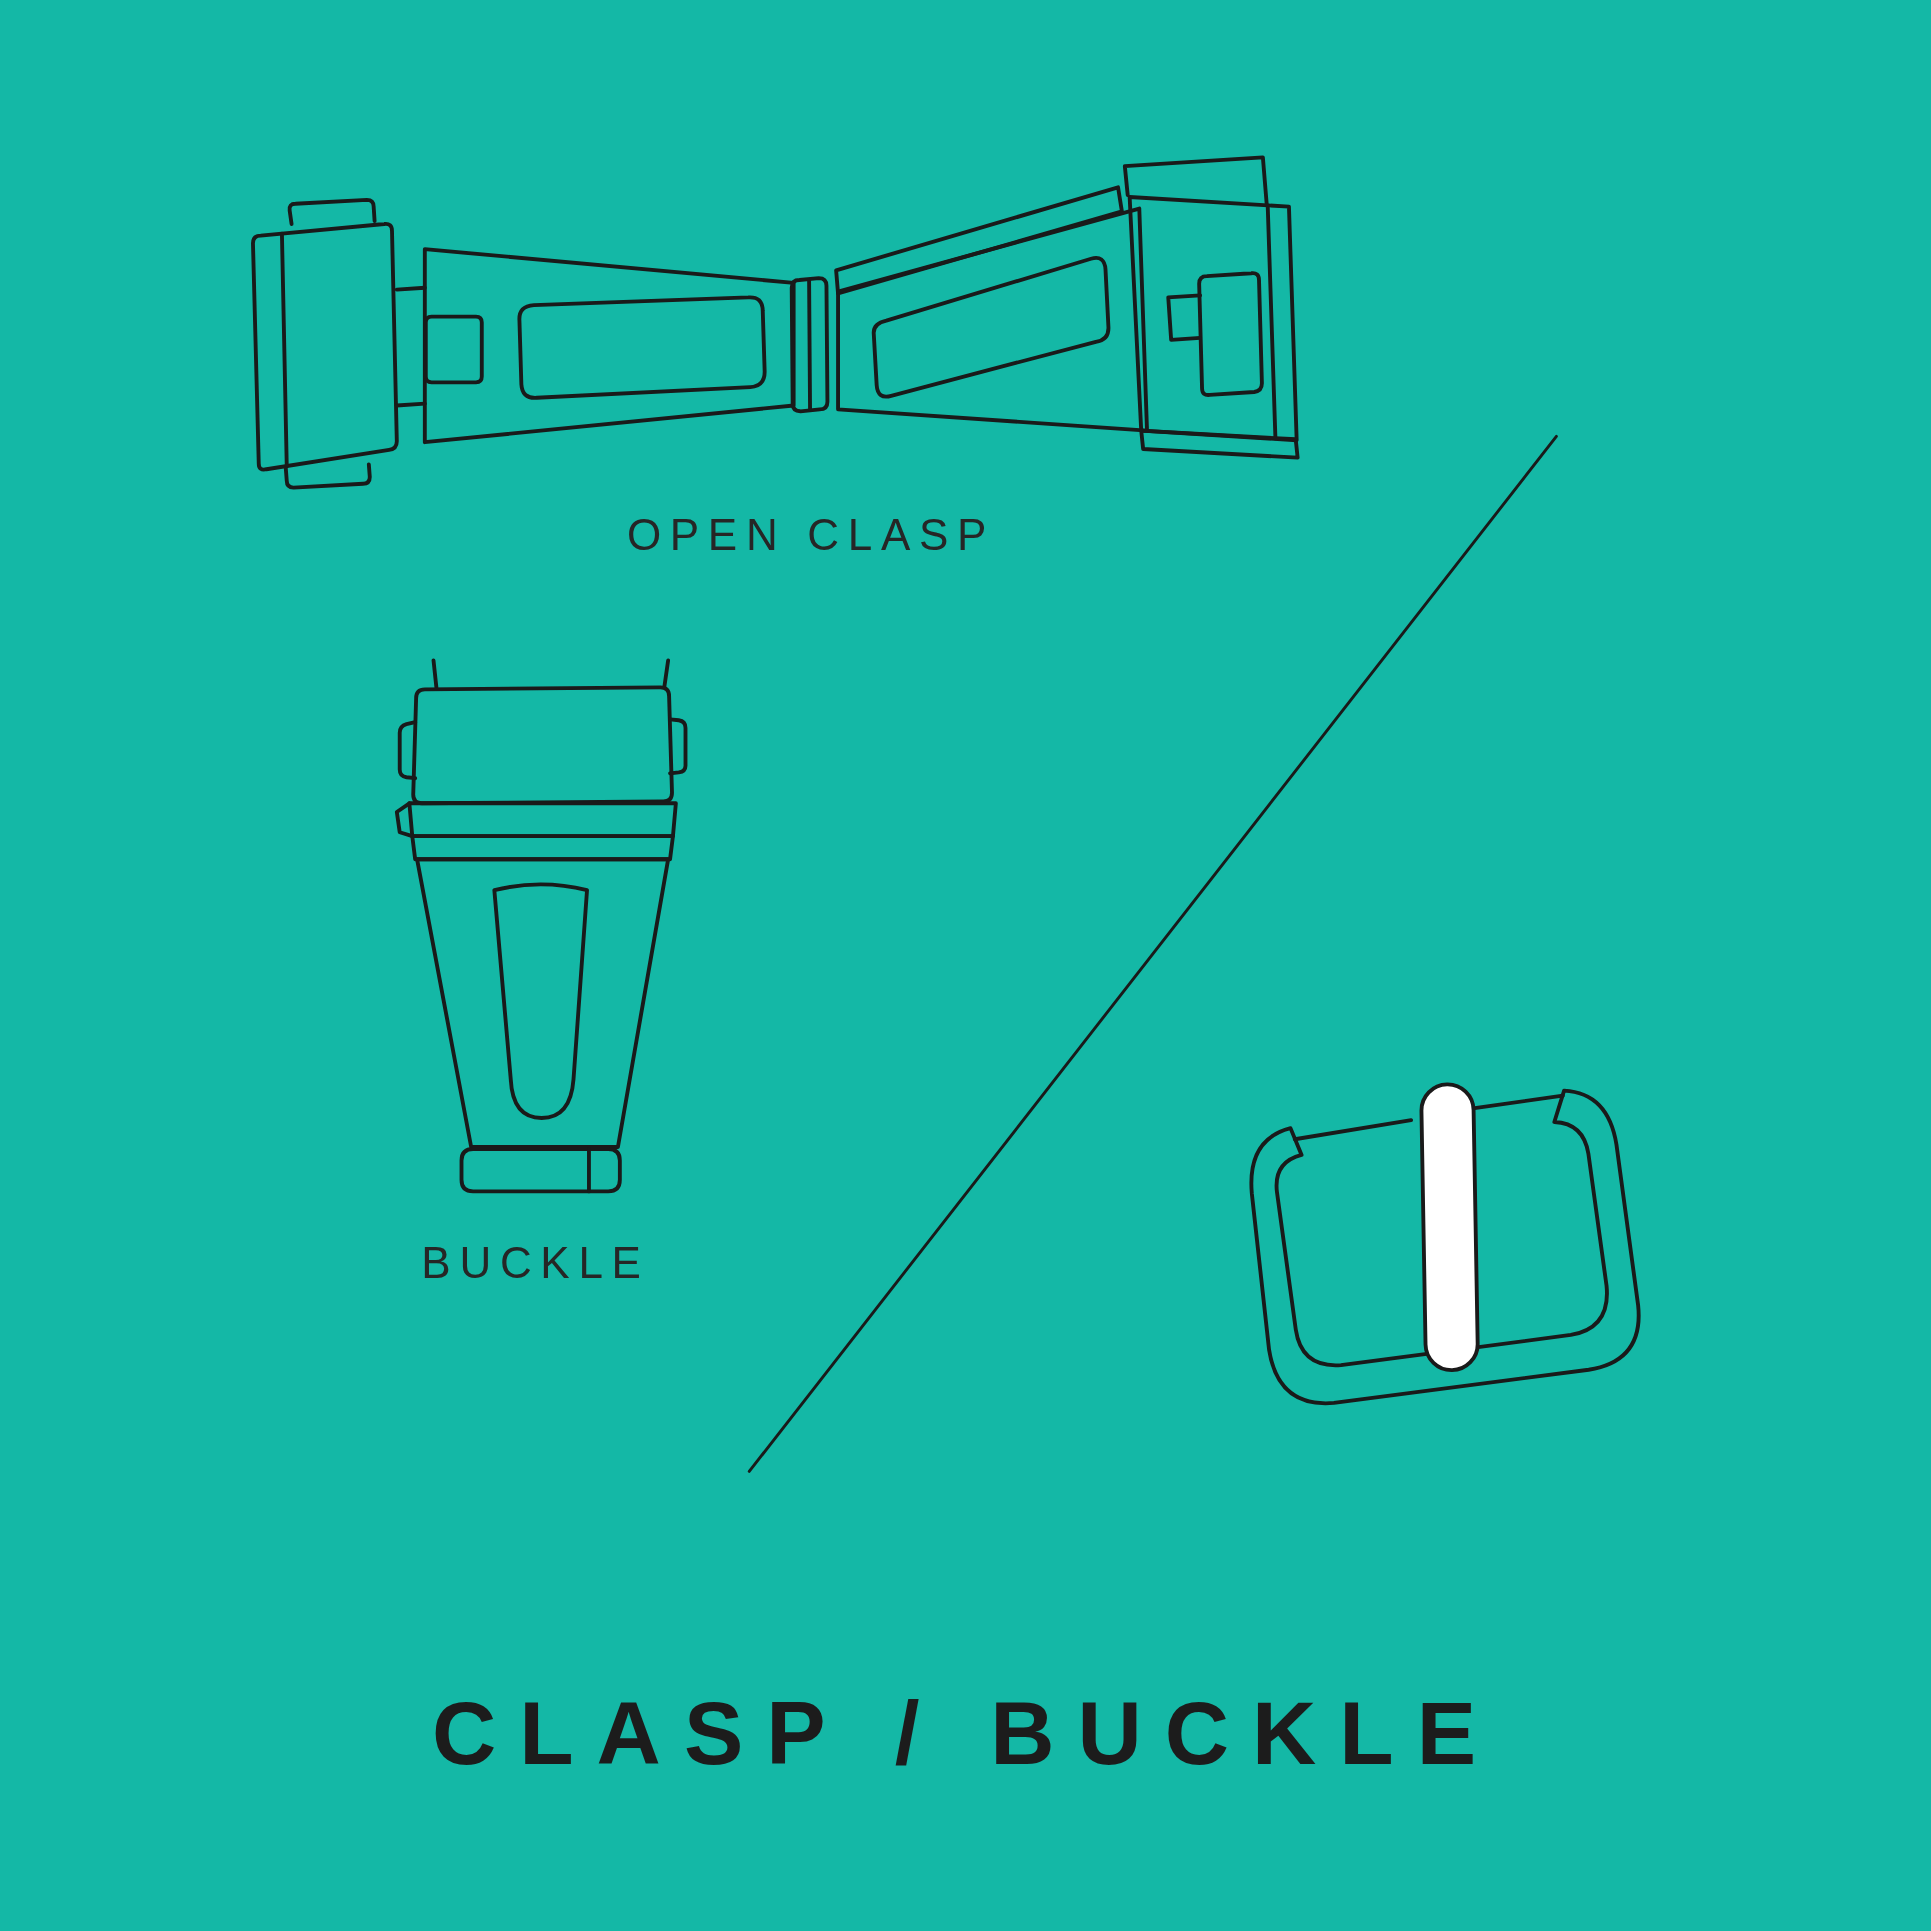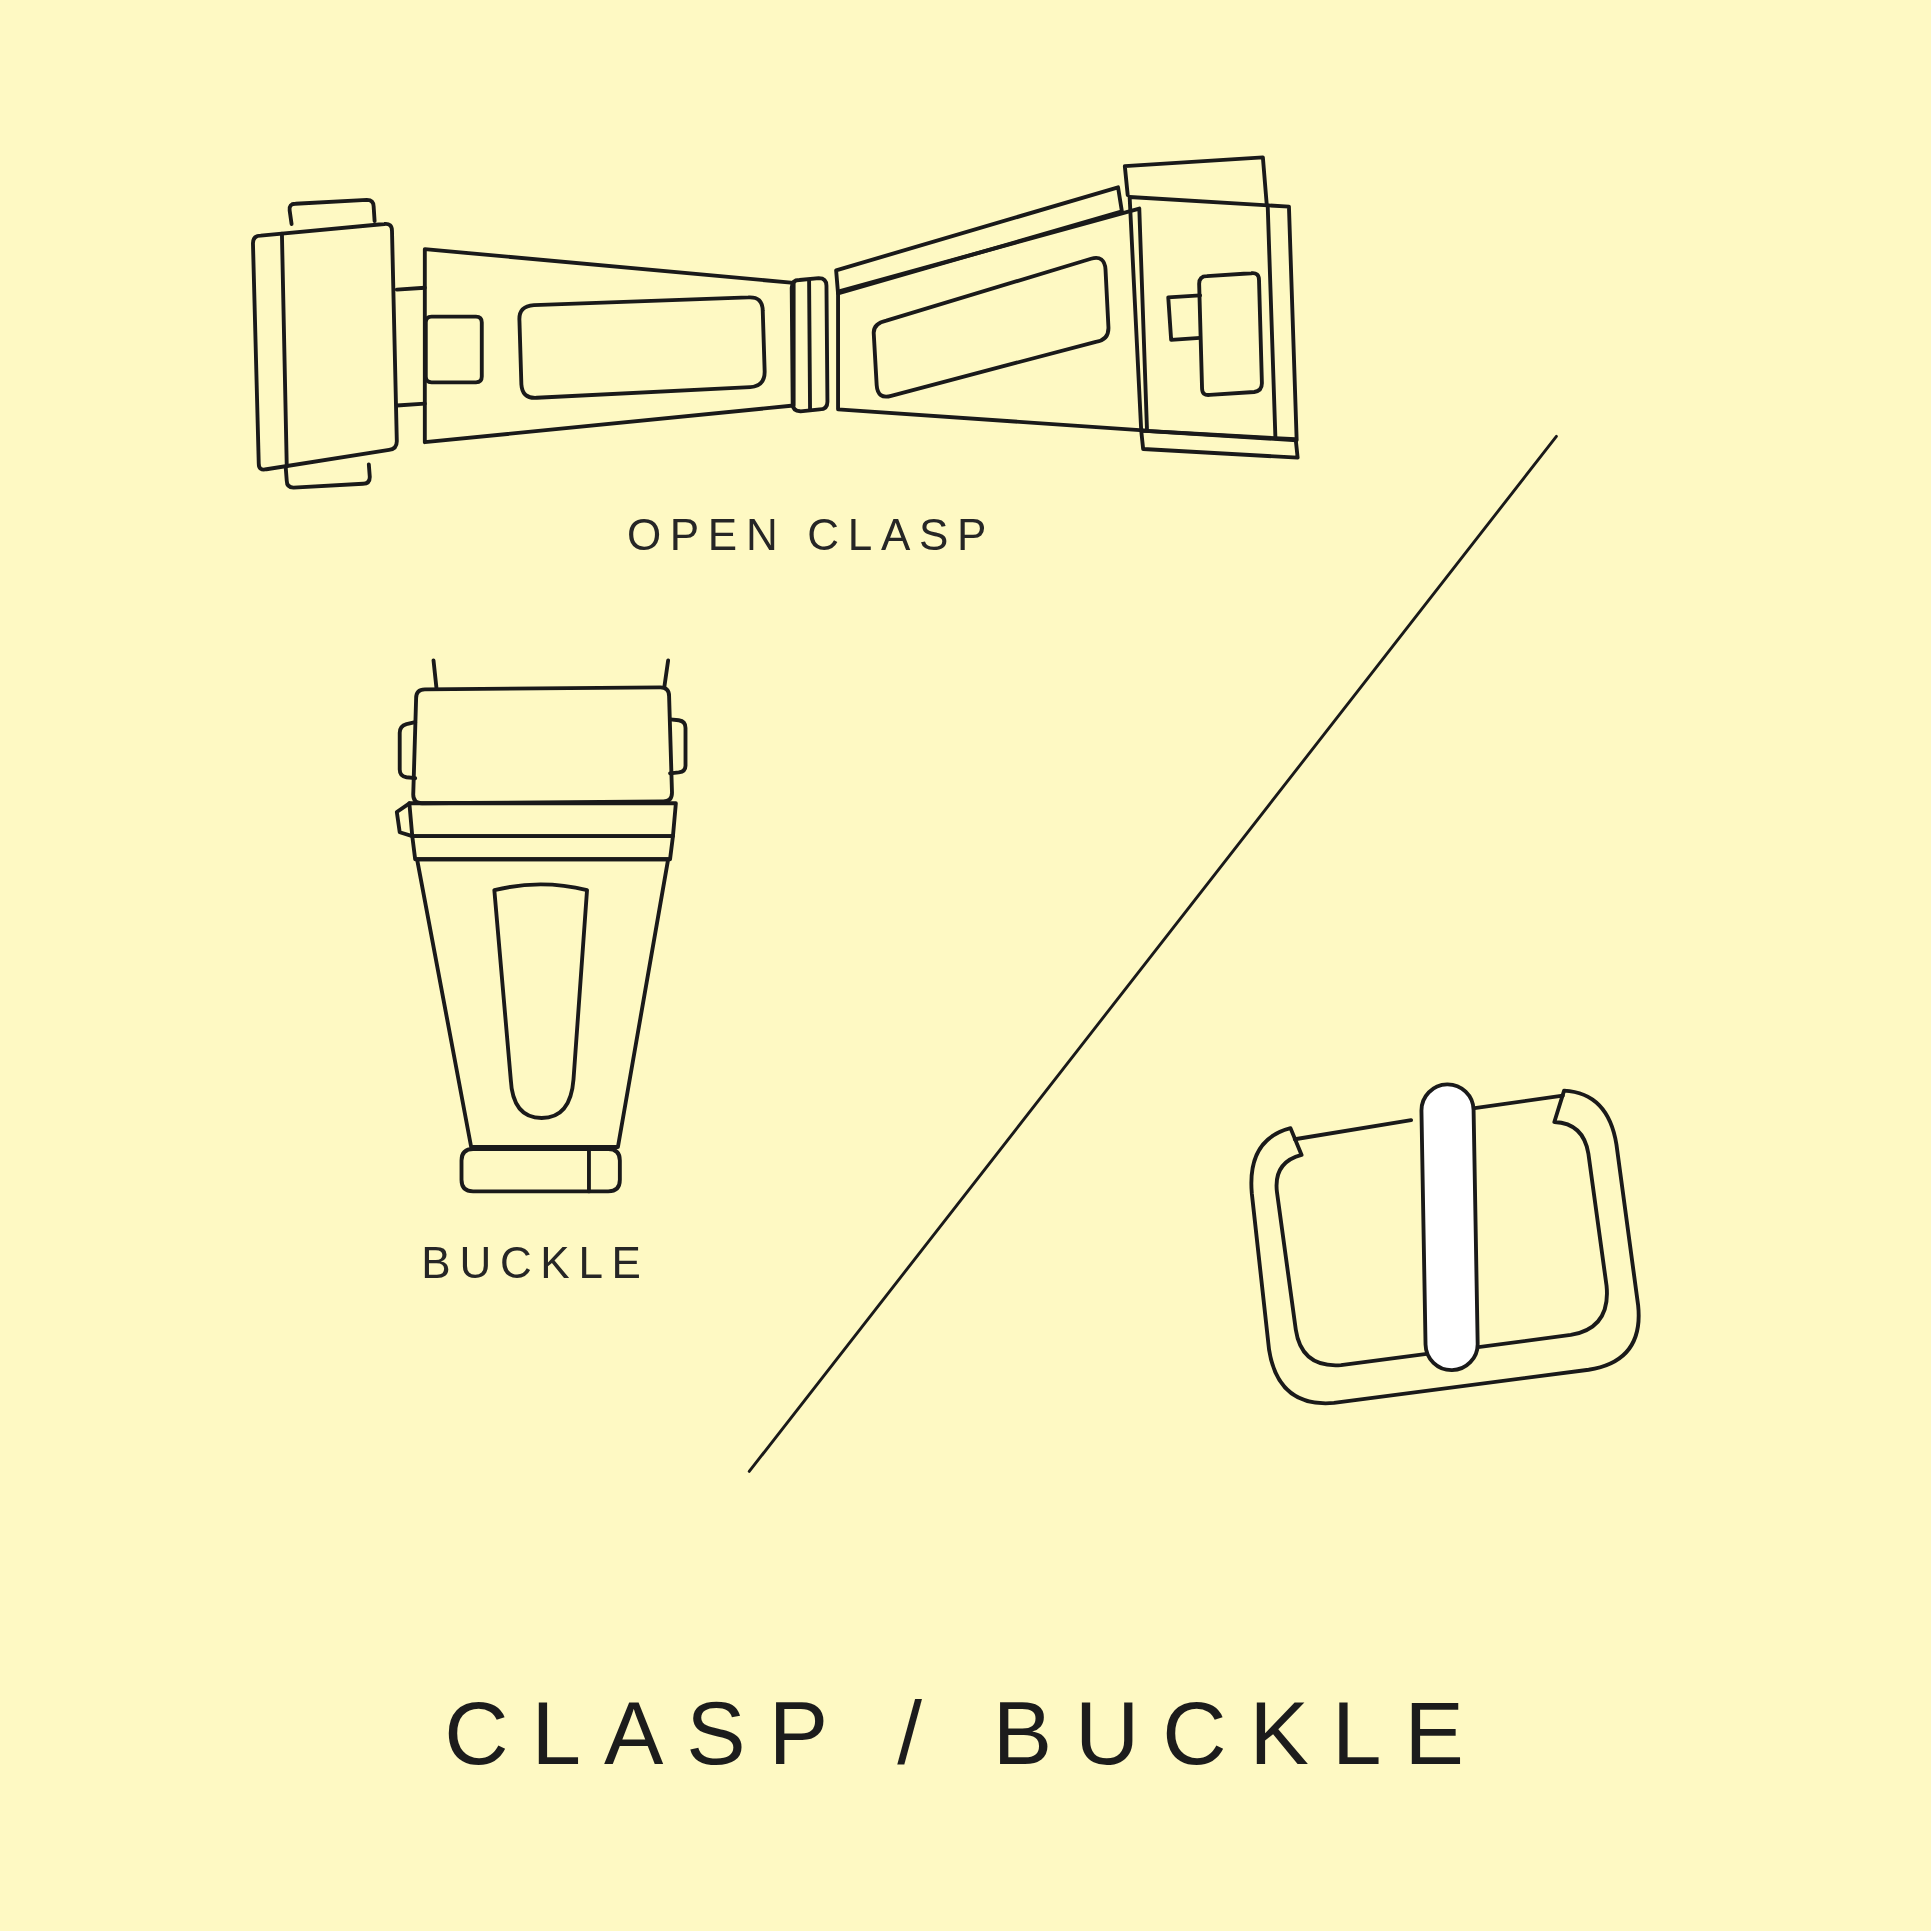--- a/index.html
+++ b/index.html
@@ -1,20 +1,20 @@
 <!DOCTYPE html>
 <html><head>
 <meta charset="utf-8">
 <style>
   html, body { margin: 0; padding: 0; background: #ffffff; }
   .page {
     position: relative;
     width: 1931px;
     height: 1931px;
-    background: #fef9c3;
+    background: #14b8a6;
     font-family: "Liberation Sans", sans-serif;
     overflow: hidden;
   }
   .canvas {
     position: absolute;
     left: 0; top: 0;
   }
   .caption {
     position: absolute;
     text-align: center;
@@ -26,21 +26,21 @@
   }
   .caption-open { left: 425px; top: 510px; width: 772px; }
   .caption-closed { left: 246px; top: 1238px; width: 579px; }
   .title {
     position: absolute;
     left: 0; top: 1682px; width: 1931px;
     text-align: center;
     color: #1c1c1c;
     font-size: 89px;
     letter-spacing: 23px;
-    font-weight: 400;
+    font-weight: 700;
     white-space: nowrap;
   }
 </style>
 </head>
 <body>
 
 <div class="page">
 
   <svg class="canvas" width="1931" height="1931" viewBox="0 0 2000 2000" fill="none" stroke="#1a1a1a" stroke-width="4" stroke-linejoin="round" stroke-linecap="round">
 

